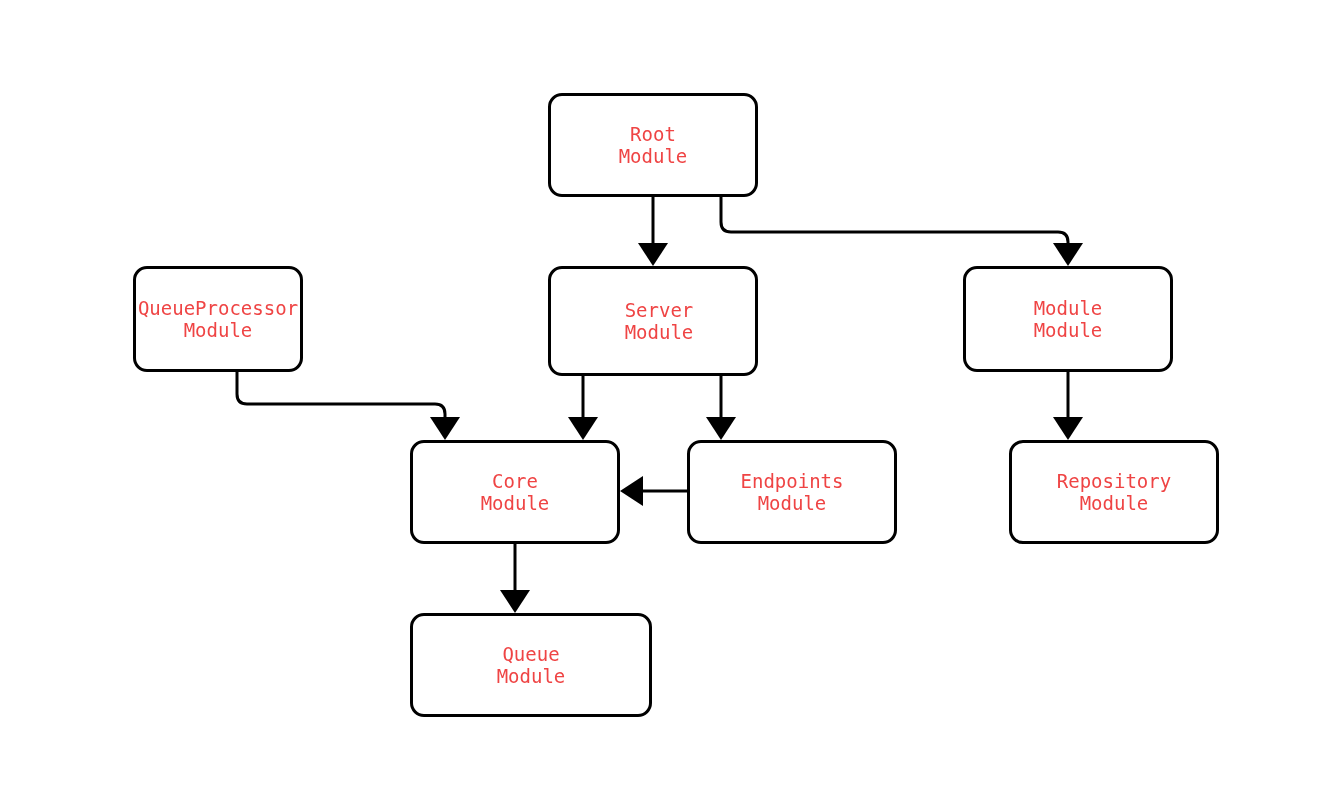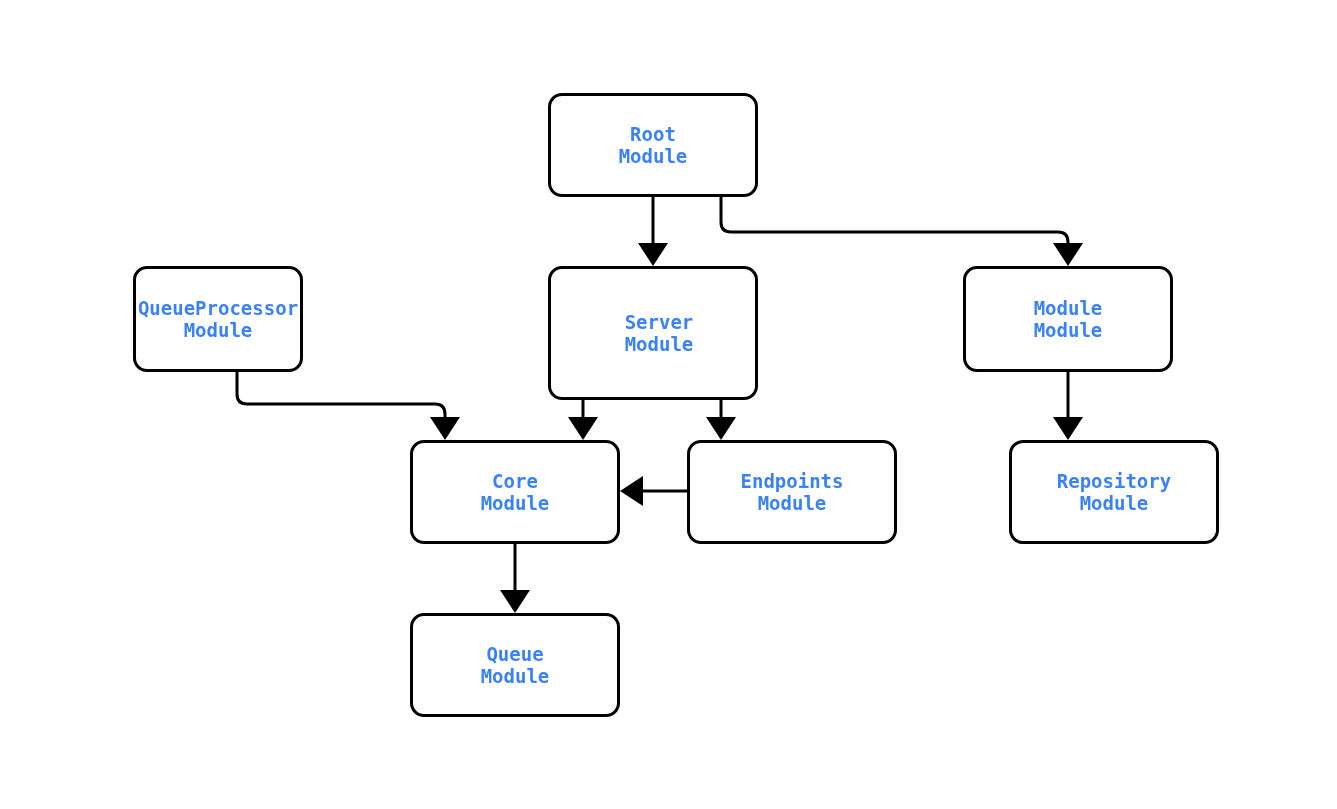--- a/index.html
+++ b/index.html
@@ -40,24 +40,23 @@
     display: flex;
     flex-direction: column;
     align-items: center;
     justify-content: center;
     text-align: center;
   }
   .node-label {
     font-family: "DejaVu Sans Mono", "Liberation Mono", monospace;
     font-size: 19px;
     line-height: 22px;
-    color: #3b82f6;
+    color: #ef4444;
     white-space: pre;
     letter-spacing: 0px;
-    font-weight: bold;
   }
 </style>
 </head>
 <body>
 
 <div id="diagram-root">
 
   <svg id="edge-layer" viewBox="0 0 1337 809" width="1337" height="809" xmlns="http://www.w3.org/2000/svg">
 
     <g>
@@ -107,21 +106,21 @@
     <div class="node" style="left:548px; top:93px; width:210px; height:104px;">
       <div class="node-label">Root</div>
       <div class="node-label">Module</div>
     </div>
 
     <div class="node" style="left:133px; top:266px; width:170px; height:106px;">
       <div class="node-label">QueueProcessor</div>
       <div class="node-label">Module</div>
     </div>
 
-    <div class="node" style="left:548px; top:266px; width:210px; height:134px;padding-left:12px;">
+    <div class="node" style="left:548px; top:266px; width:210px; height:110px;padding-left:12px;">
       <div class="node-label">Server</div>
       <div class="node-label">Module</div>
     </div>
 
     <div class="node" style="left:963px; top:266px; width:210px; height:106px;">
       <div class="node-label">Module</div>
       <div class="node-label">Module</div>
     </div>
 
     <div class="node" style="left:410px; top:440px; width:210px; height:104px;">
@@ -132,19 +131,19 @@
     <div class="node" style="left:687px; top:440px; width:210px; height:104px;">
       <div class="node-label">Endpoints</div>
       <div class="node-label">Module</div>
     </div>
 
     <div class="node" style="left:963px; top:440px; width:210px; height:104px;margin-left:46px;">
       <div class="node-label">Repository</div>
       <div class="node-label">Module</div>
     </div>
 
-    <div class="node" style="left:410px; top:613px; width:210px; height:104px;">
+    <div class="node" style="left:410px; top:613px; width:242px; height:104px;">
       <div class="node-label">Queue</div>
       <div class="node-label">Module</div>
     </div>
 
   </div>
 </div>
 
 </body></html>

